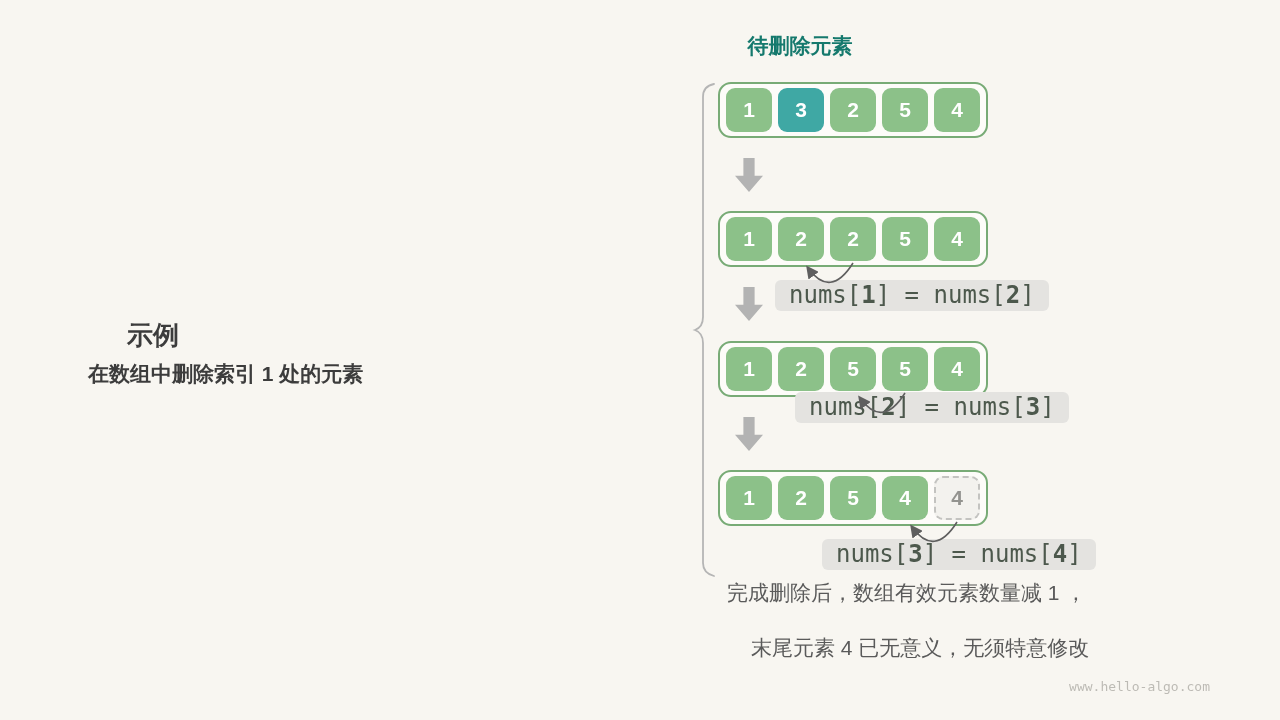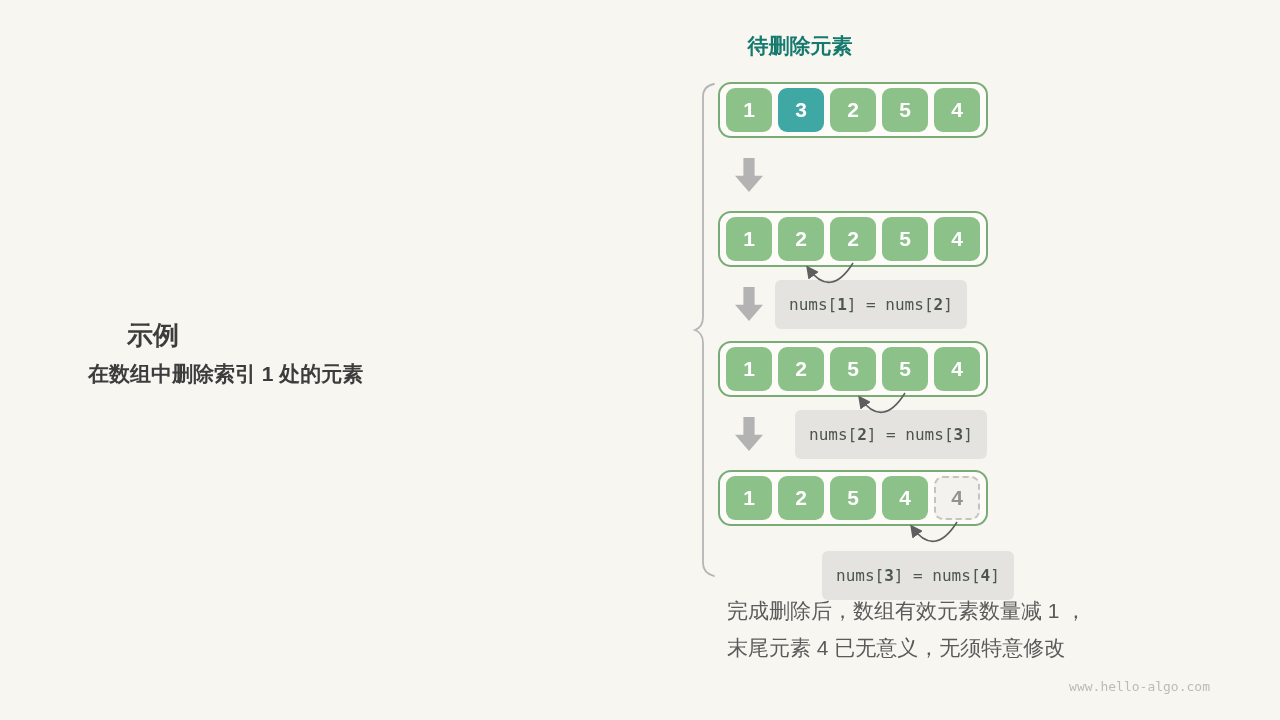--- a/index.html
+++ b/index.html
@@ -44,35 +44,35 @@
 
   
   .down-arrow{
     position:absolute;width:28px;height:34px;background:var(--arrow-gray,#b3b3b3);
     clip-path:polygon(30% 0,70% 0,70% 52%,100% 52%,50% 100%,0 52%,30% 52%);
   }
 
   
   .code-label{
     position:absolute;background:var(--label-bg,#e4e3e0);border-radius:6px;
-    padding:11px 14px;font-family:"DejaVu Sans Mono","Liberation Mono",monospace;
-    font-size:16px;line-height:27px;color:#4c584c;white-space:pre;
+    padding:2px 14px;font-family:"DejaVu Sans Mono","Liberation Mono",monospace;
+    font-size:24px;line-height:27px;color:#4c584c;white-space:pre;
   }
 
   
   #arc-overlay{position:absolute;left:0;top:0;width:1280px;height:720px;pointer-events:none;}
   .arc{fill:none;stroke:#5f5f5f;stroke-width:1.6px;}
 
   
   .brace-svg{position:absolute;left:690px;top:80px;pointer-events:none;}
 
   
   .footer-line{position:absolute;left:727px;font-size:21px;color:#5a5a5a;white-space:pre;}
-  .footer-line.l1{top:597px;}
-  .footer-line.l2{top:634px;}
+  .footer-line.l1{top:579px;}
+  .footer-line.l2{top:634px;margin-left:24px;}
 
   
   .watermark{
     position:absolute;right:70px;top:679px;
     font-family:"DejaVu Sans Mono","Liberation Mono",monospace;
     font-size:13px;color:#bdbbb5;
   }
 </style>
 </head>
 <body>
@@ -104,29 +104,29 @@
       <div class="cell" style="left: 934px; top: 217px;">4</div>
       <div class="down-arrow" style="left: 735px; top: 158px;"></div>
       <div class="code-label" style="left: 775px; top: 280px;"><span>nums[</span><span style="font-weight: bold;">1</span><span>] = nums[</span><span style="font-weight: bold;">2</span><span>]</span></div>
       <div class="array-box" style="top: 341px;"></div>
       <div class="cell" style="left: 726px; top: 347px;">1</div>
       <div class="cell" style="left: 778px; top: 347px;">2</div>
       <div class="cell bold" style="left: 830px; top: 347px;">5</div>
       <div class="cell bold" style="left: 882px; top: 347px;">5</div>
       <div class="cell" style="left: 934px; top: 347px;">4</div>
       <div class="down-arrow" style="left: 735px; top: 287px;"></div>
-      <div class="code-label" style="left: 795px; top: 410px;"><span>nums[</span><span style="font-weight: bold;">2</span><span>] = nums[</span><span style="font-weight: bold;">3</span><span>]</span></div>
+      <div class="code-label" style="left: 795px; top: 392px;"><span>nums[</span><span style="font-weight: bold;">2</span><span>] = nums[</span><span style="font-weight: bold;">3</span><span>]</span></div>
       <div class="array-box" style="top: 470px;"></div>
       <div class="cell" style="left: 726px; top: 476px;">1</div>
       <div class="cell" style="left: 778px; top: 476px;">2</div>
       <div class="cell" style="left: 830px; top: 476px;">5</div>
       <div class="cell bold" style="left: 882px; top: 476px;">4</div>
       <div class="cell ghost" style="left: 934px; top: 476px;">4</div>
       <div class="down-arrow" style="left: 735px; top: 417px;"></div>
-      <div class="code-label" style="left: 822px; top: 551px;"><span>nums[</span><span style="font-weight: bold;">3</span><span>] = nums[</span><span style="font-weight: bold;">4</span><span>]</span></div>
+      <div class="code-label" style="left: 822px; top: 539px;"><span>nums[</span><span style="font-weight: bold;">3</span><span>] = nums[</span><span style="font-weight: bold;">4</span><span>]</span></div>
     </div>
 
   <svg id="arc-overlay">
     <defs>
       <marker id="arrowhead" markerWidth="8" markerHeight="8" refX="6" refY="4" orient="auto">
         <path d="M0,0 L8,4 L0,8 z" fill="#5f5f5f"></path>
       </marker>
     </defs>
   <path d="M 853 263 Q 830.5 299 808 268" class="arc" marker-end="url(#arrowhead)"></path>
       <path d="M 905 393 Q 882.5 429 860 398" class="arc" marker-end="url(#arrowhead)"></path>

